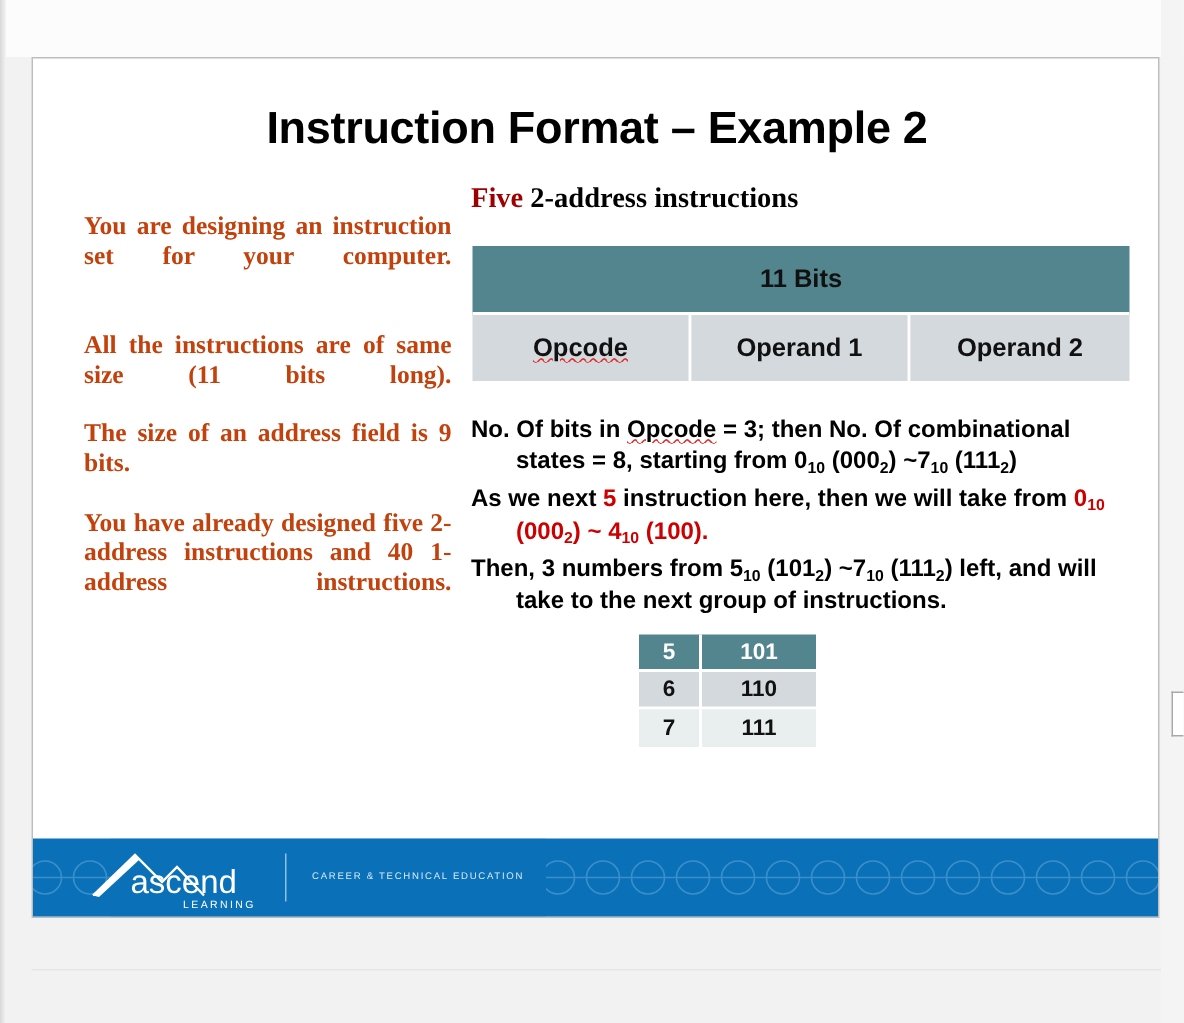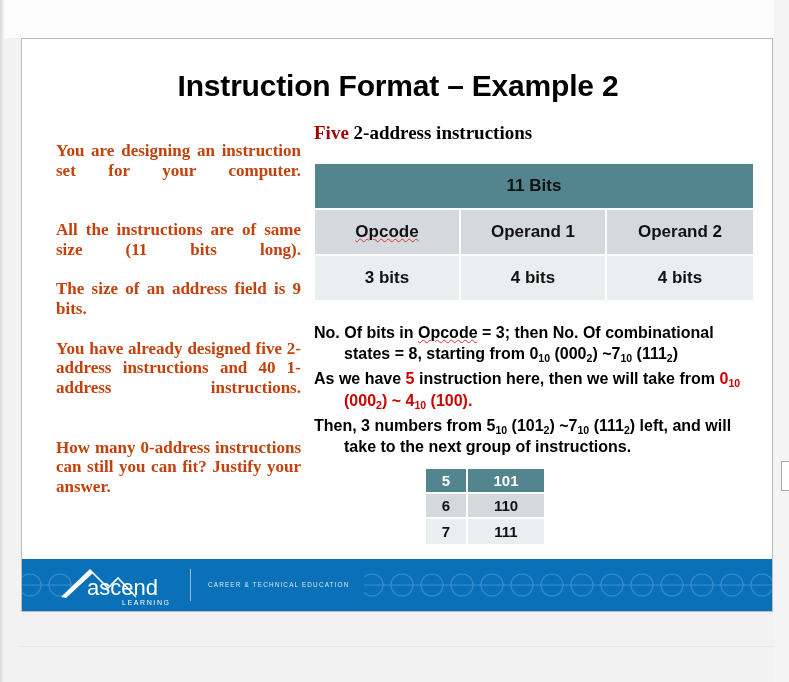--- a/index.html
+++ b/index.html
@@ -251,52 +251,46 @@
     <div class="slide-title">Instruction Format – Example 2</div>
 
     <div class="left-col">
       <p>You are designing an instruction set for your computer.</p>
       <div class="gap-lg"></div>
       <p>All the instructions are of same size (11 bits long).</p>
       <p class="nojust">The size of an address field is 9 bits.</p>
       <div class="gap-lg"></div>
       <p>You have already designed five 2-address instructions and 40 1-address instructions.</p>
       <div class="gap-lg"></div>
-      <p class="nojust">How many 0-address instructions can still you can fit? Justify your answer.</p>
     </div>
 
     <div class="right-col">
 
       <div class="five-head">
         <span class="red">Five</span><span> 2-address instructions</span>
       </div>
 
       <table class="bits">
         <tbody>
           <tr>
             <td class="hdr-teal lastcol" colspan="3">11 Bits</td>
           </tr>
           <tr>
             <td class="row-gray"><span class="squig">Opcode</span></td>
             <td class="row-gray">Operand 1</td>
             <td class="row-gray lastcol">Operand 2</td>
           </tr>
-          <tr>
-            <td class="row-light">3 bits</td>
-            <td class="row-light">4 bits</td>
-            <td class="row-light lastcol">4 bits</td>
-          </tr>
         </tbody>
       </table>
 
       <div class="explain">
 
         <p><span>No. Of bits in </span><span class="squig">Opcode</span><span> = 3; then No. Of combinational states = 8, starting from 0</span><sub>10</sub><span> (000</span><sub>2</sub><span>) ~7</span><sub>10</sub><span> (111</span><sub>2</sub><span>)</span></p>
 
-        <p><span>As we have </span><span class="red">5</span><span> instruction here, then we will take from </span><span class="red"><span>0</span><sub>10</sub><span> (000</span><sub>2</sub><span>) ~ 4</span><sub>10</sub><span> (100).</span></span></p>
+        <p><span>As we next </span><span class="red">5</span><span> instruction here, then we will take from </span><span class="red"><span>0</span><sub>10</sub><span> (000</span><sub>2</sub><span>) ~ 4</span><sub>10</sub><span> (100).</span></span></p>
 
         <p><span>Then, 3 numbers from 5</span><sub>10</sub><span> (101</span><sub>2</sub><span>) ~7</span><sub>10</sub><span> (111</span><sub>2</sub><span>)  left, and will take to the next group of instructions.</span></p>
       </div>
 
       <table class="small">
         <tbody>
           <tr>
             <td class="teal c0">5</td>
             <td class="teal lastcol">101</td>
           </tr>

